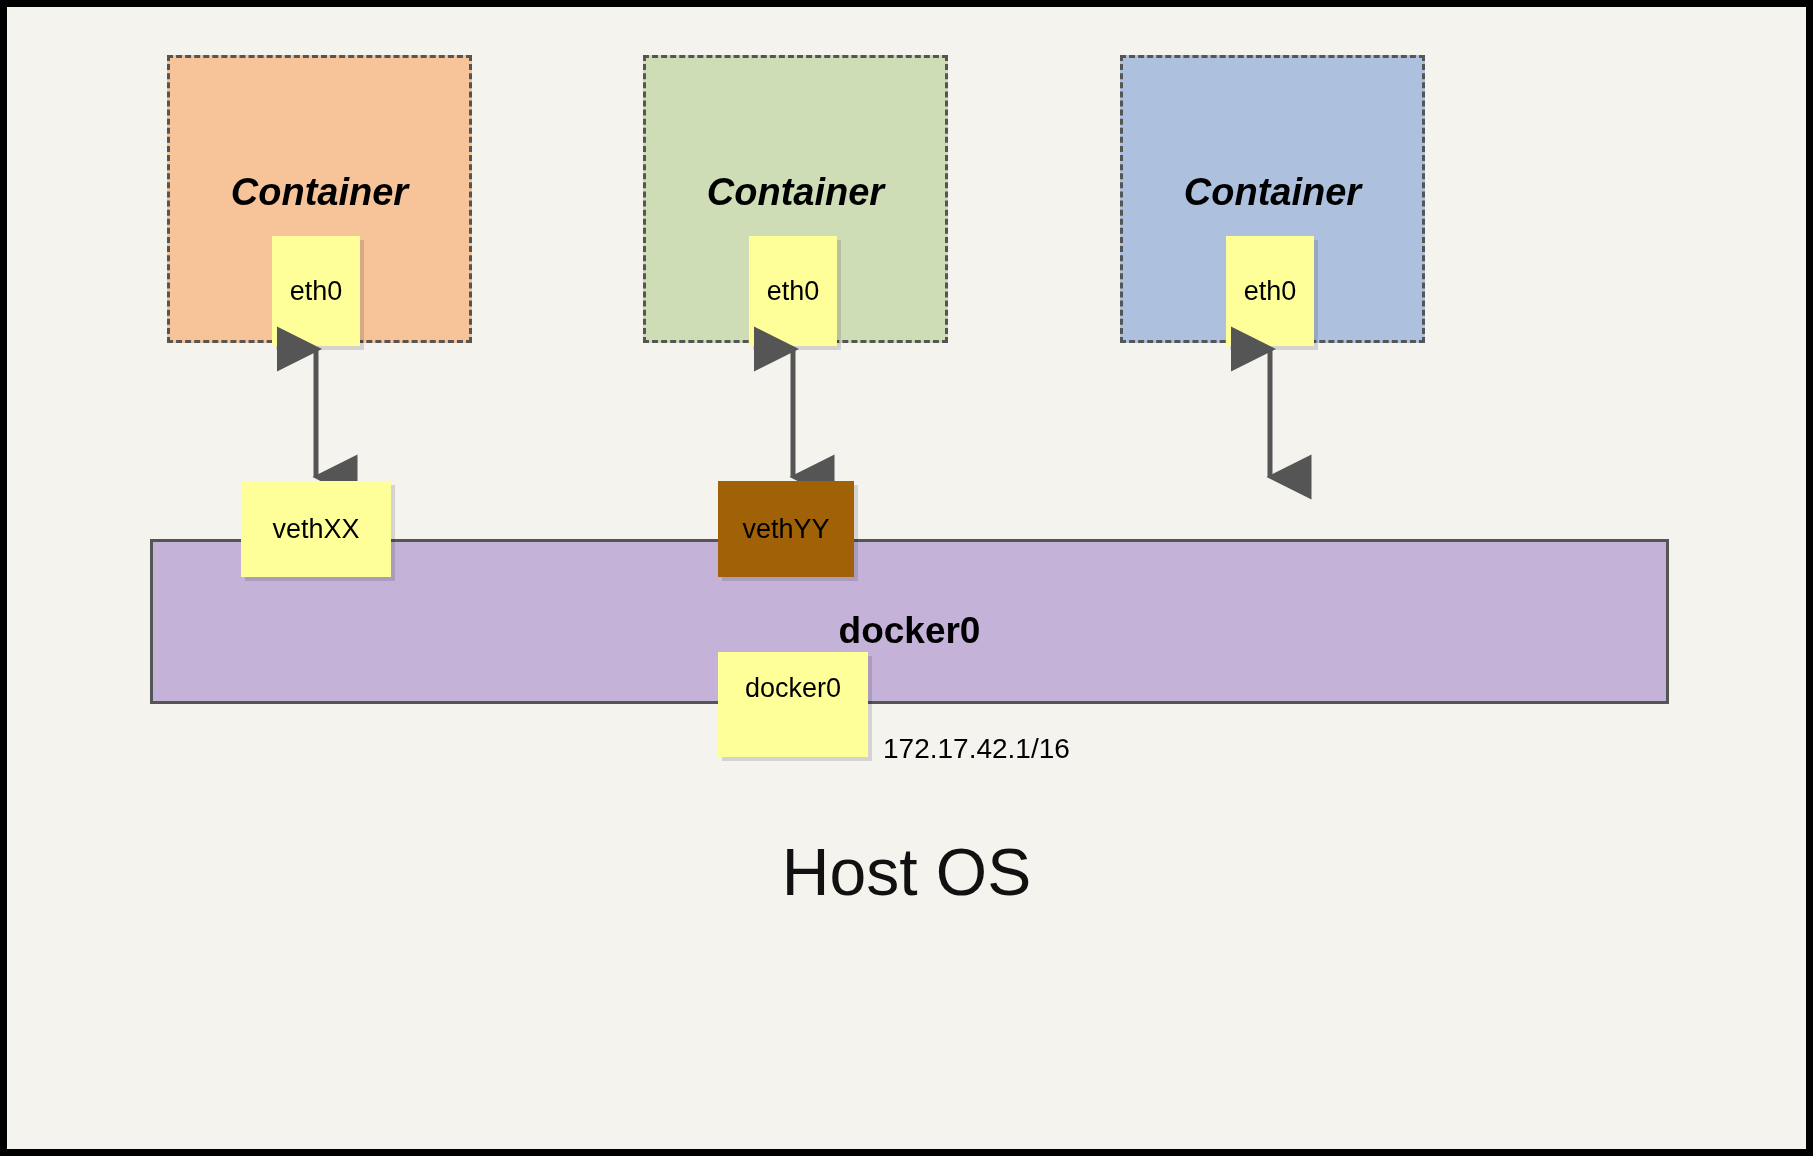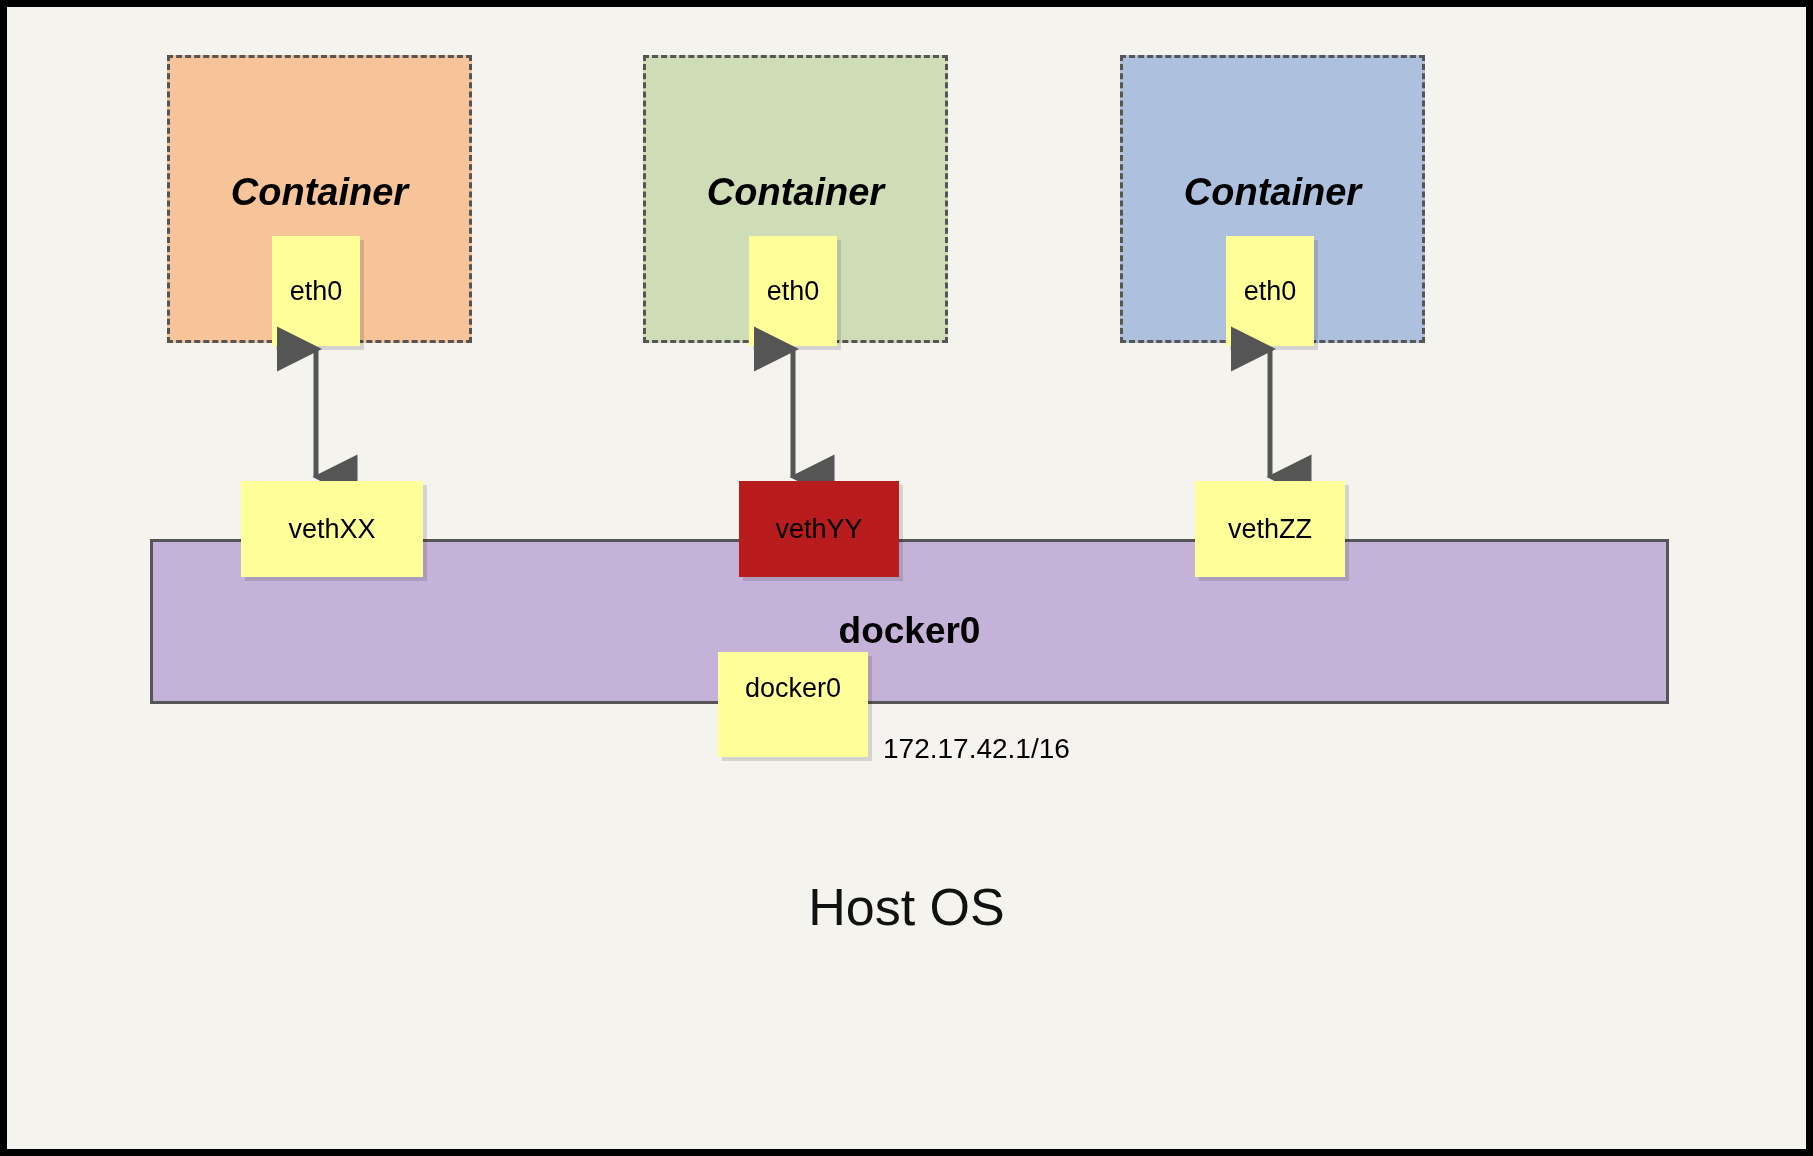--- a/index.html
+++ b/index.html
@@ -81,23 +81,22 @@
     color: #000000;
     white-space: nowrap;
   }
 
   
   #host-os-label {
     position: absolute;
     left: 0;
     right: 0;
     text-align: center;
-    font-size: 52px;
+    font-size: 66px;
     color: #111111;
-    margin-top: 43px;
   }
 
   
   .arrow-svg {
     position: absolute;
     overflow: visible;
   }
 </style>
 </head>
 <body>
@@ -158,28 +157,25 @@
         <path d="M5,9 L0.5,0 L9.5,0 Z" fill="#555555"></path>
       </marker>
     </defs>
     <line x1="20" y1="6" x2="20" y2="134" stroke="#555555" stroke-width="5" marker-start="url(#ah-up-3)" marker-end="url(#ah-dn-3)"></line>
   </svg>
 
   <div id="docker-bar" style="left: 143px; top: 532px; width: 1519px; height: 165px; background: rgb(197, 178, 217); border-color: rgb(85, 85, 85);">
     <div id="docker-bar-label" style="top:68px;">docker0</div>
   </div>
 
-  <div class="ybox" style="left: 234px; top: 474px; width: 182px; height: 96px; background: rgb(255, 255, 153);">
+  <div class="ybox" style="left: 234px; top: 474px; width: 150px; height: 96px; background: rgb(255, 255, 153);">
     <span>vethXX</span>
   </div>
-  <div class="ybox" style="left: 711px; top: 474px; width: 160px; height: 96px; background: #b91c1c; margin-left: 21px;">
+  <div class="ybox" style="left: 711px; top: 474px; width: 136px; height: 96px; background: #a16207;">
     <span>vethYY</span>
-  </div>
-  <div class="ybox" style="left: 1188px; top: 474px; width: 150px; height: 96px; background: rgb(255, 255, 153);">
-    <span>vethZZ</span>
   </div>
 
   <div class="ybox" style="left: 711px; top: 645px; width: 150px; height: 105px; background: rgb(255, 255, 153);">
     <span style="position:relative; top:-16px;">docker0</span>
   </div>
 
   <div id="ip-label" style="left:876px; top:726px;">172.17.42.1/16</div>
 
   <div id="host-os-label" style="top:827px;">Host OS</div>
 

